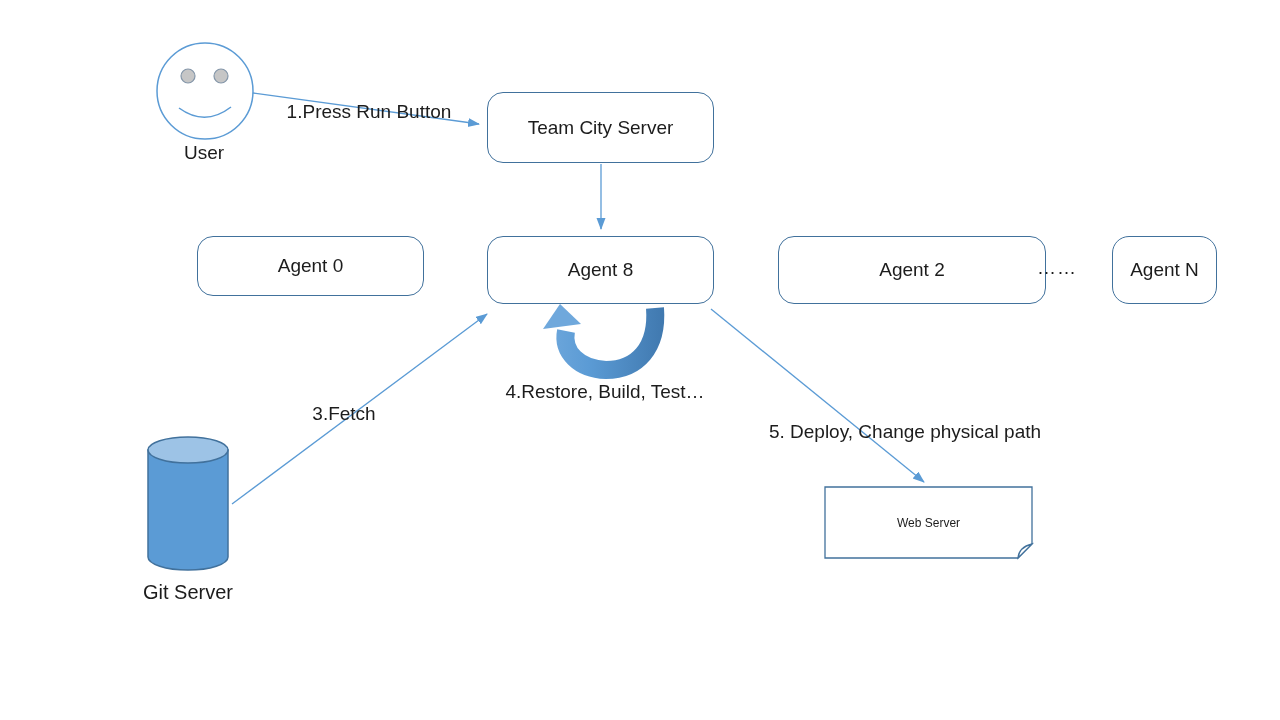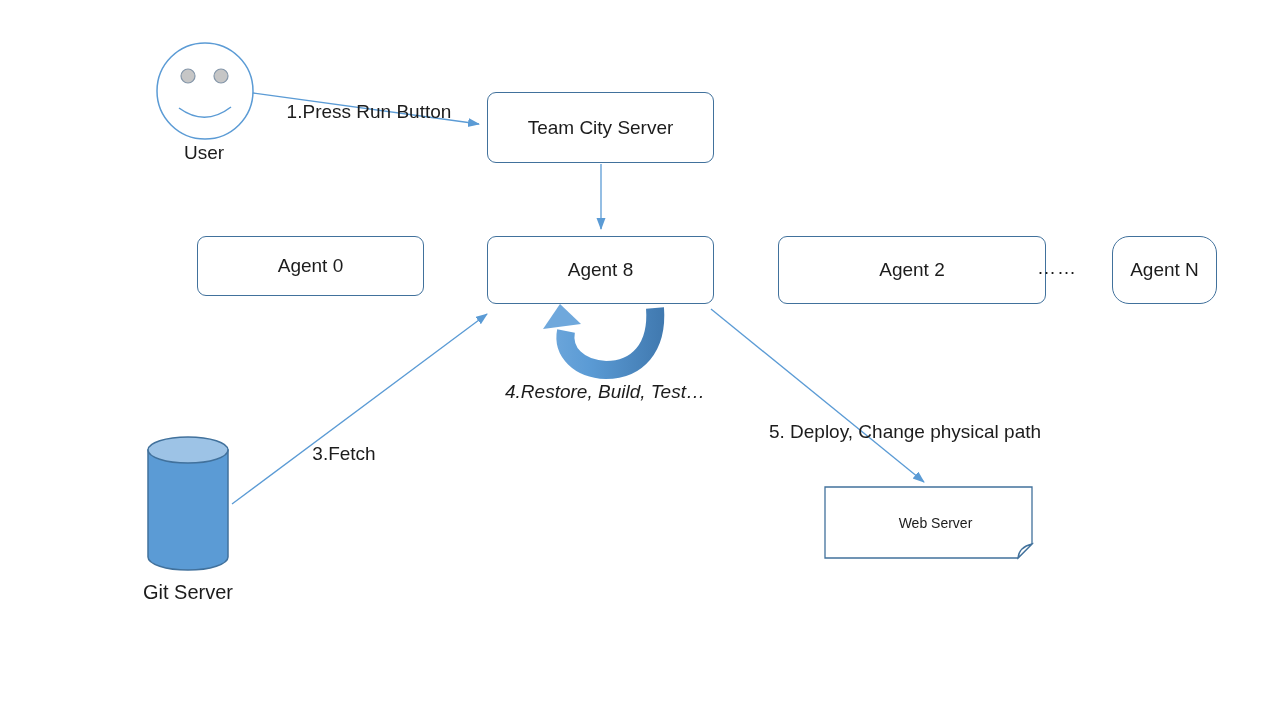--- a/index.html
+++ b/index.html
@@ -15,52 +15,52 @@
   .layer-svg {
     position: absolute;
     inset: 0;
     width: 1280px;
     height: 720px;
   }
   .box {
     position: absolute;
     box-sizing: border-box;
     border: 1.4px solid #41719C;
-    border-radius: 9px;
+    border-radius: 16px;
     background: #ffffff;
     display: flex;
     align-items: center;
     justify-content: center;
     font-size: 19px;
     white-space: nowrap;
   }
   .box.teamcity { left: 487px; top: 92px;  width: 227px; height: 71px; }
   .box.agent0   { left: 197px; top: 236px; width: 227px; height: 60px; }
   .box.agent1   { left: 487px; top: 236px; width: 227px; height: 68px; }
   .box.agent2   { left: 778px; top: 236px; width: 268px; height: 68px; }
   .box.agentN   { left: 1112px; top: 236px; width: 105px; height: 68px; border-radius: 17px; }
   .web-label {
     position: absolute;
     left: 825px; top: 487px; width: 207px; height: 71px;
     display: flex; align-items: center; justify-content: center;
-    font-size: 14px; white-space: nowrap; margin-left: 7px;
+    font-size: 12px; white-space: nowrap;
   }
   .lbl {
     position: absolute;
     transform: translate(-50%, -50%);
     white-space: nowrap;
     font-size: 19px;
     line-height: 1.2;
   }
   .lbl.user  { left: 204px;  top: 153px; }
   .lbl.step1 { left: 369px;  top: 112px; }
   .lbl.step2 { left: 608px;  top: 195px; }
   .lbl.dots  { left: 1057px; top: 268px; letter-spacing: 1px; }
-  .lbl.step4 { left: 605px;  top: 392px; font-style: italic; }
-  .lbl.step3 { left: 344px;  top: 414px; margin-top: 40px; }
+  .lbl.step4 { left: 605px;  top: 392px; }
+  .lbl.step3 { left: 344px;  top: 414px; }
   .lbl.step5 { left: 905px;  top: 432px; }
   .lbl.git   { left: 188px;  top: 592px; font-size: 20px; }
 </style>
 </head>
 <body>
 
 <div class="stage">
 
   <svg class="layer-svg" viewBox="0 0 1280 720">
     <defs>

